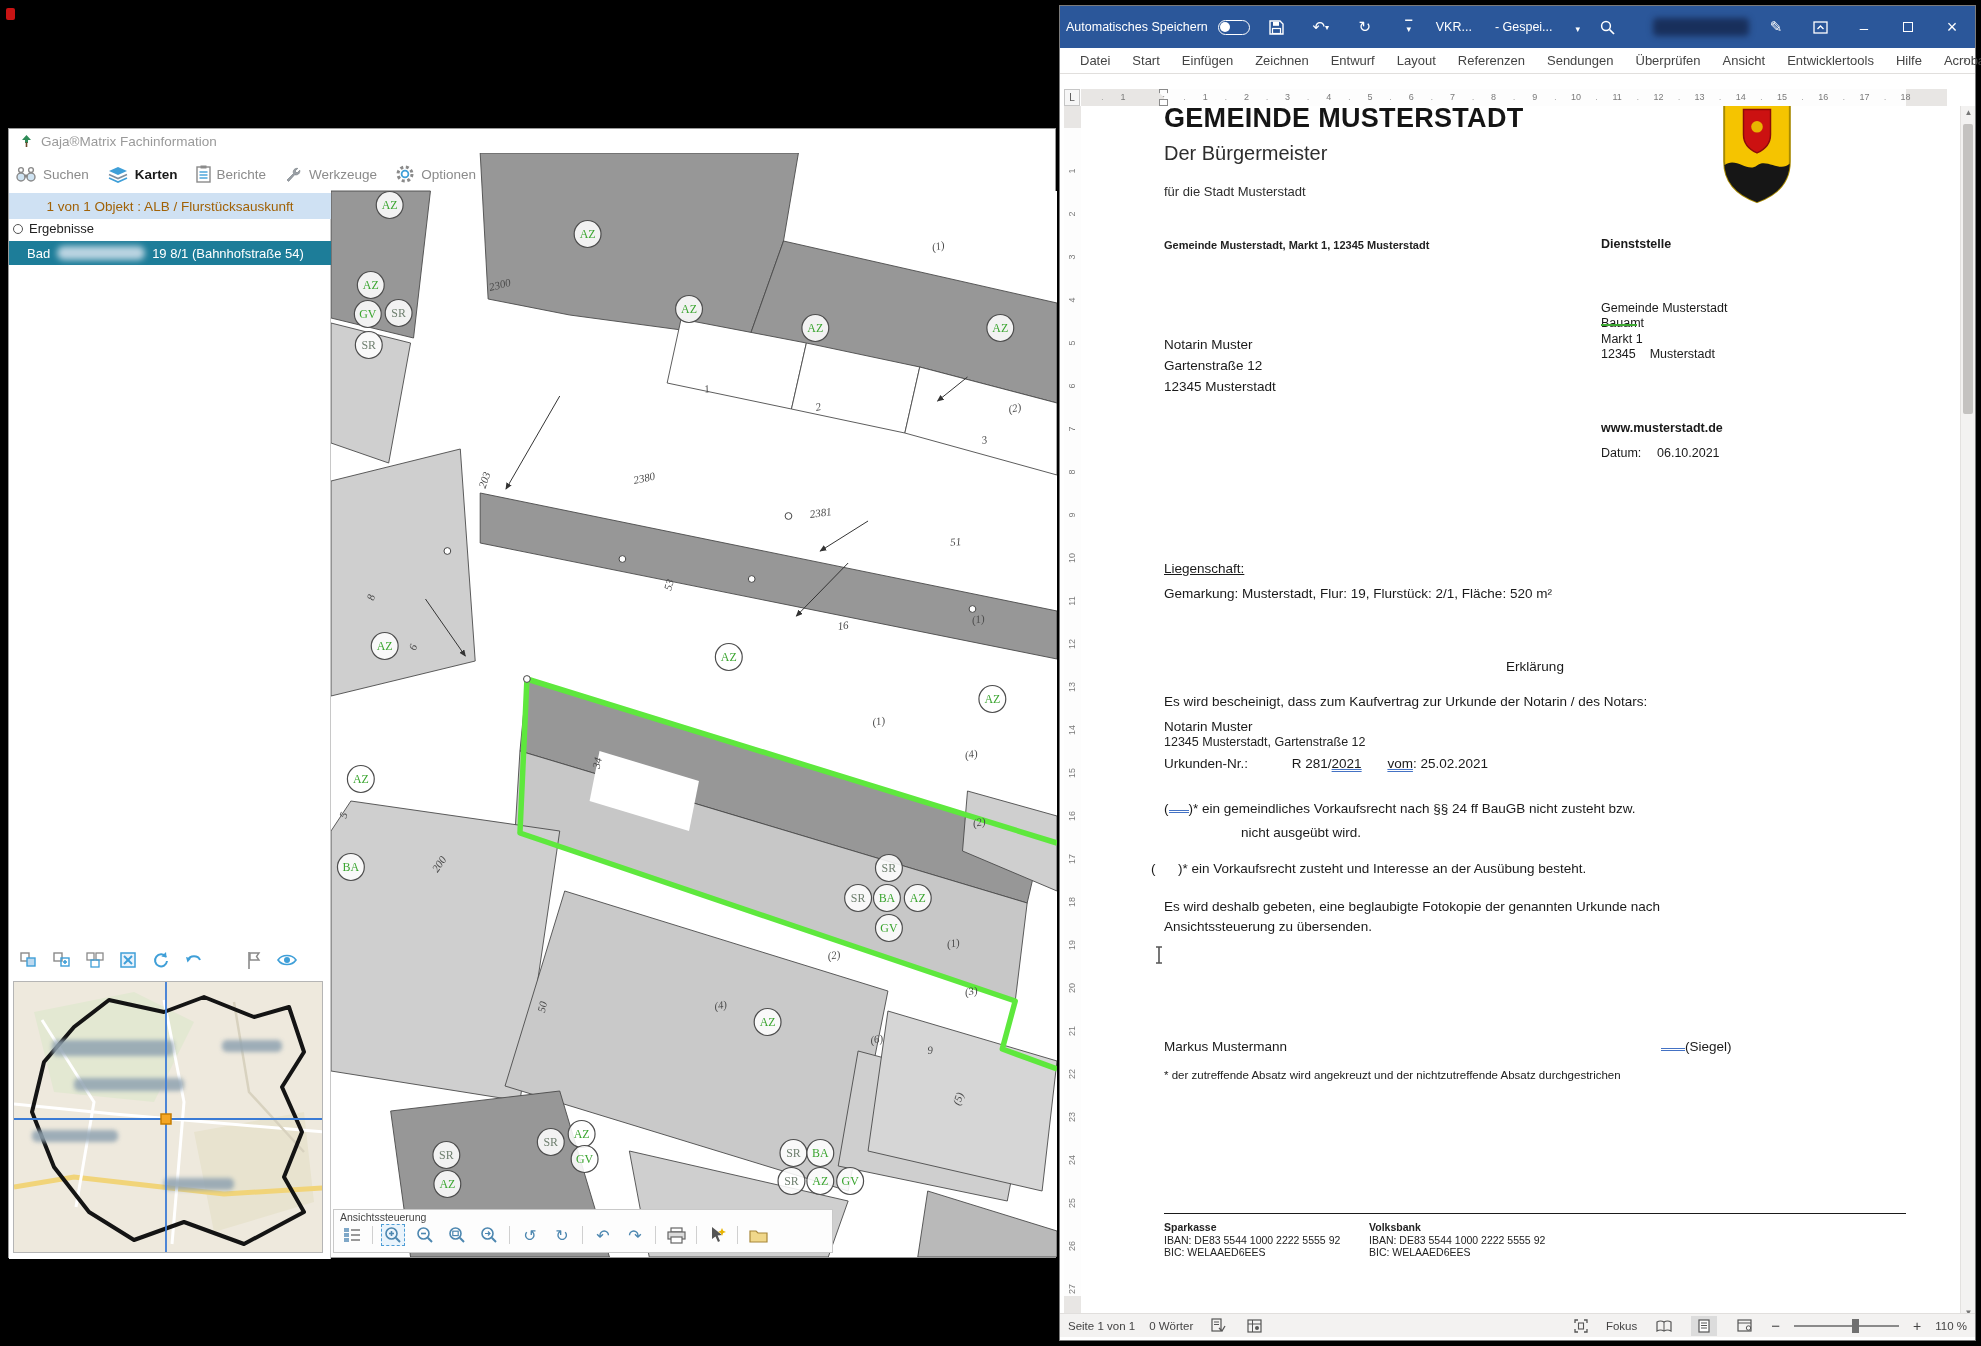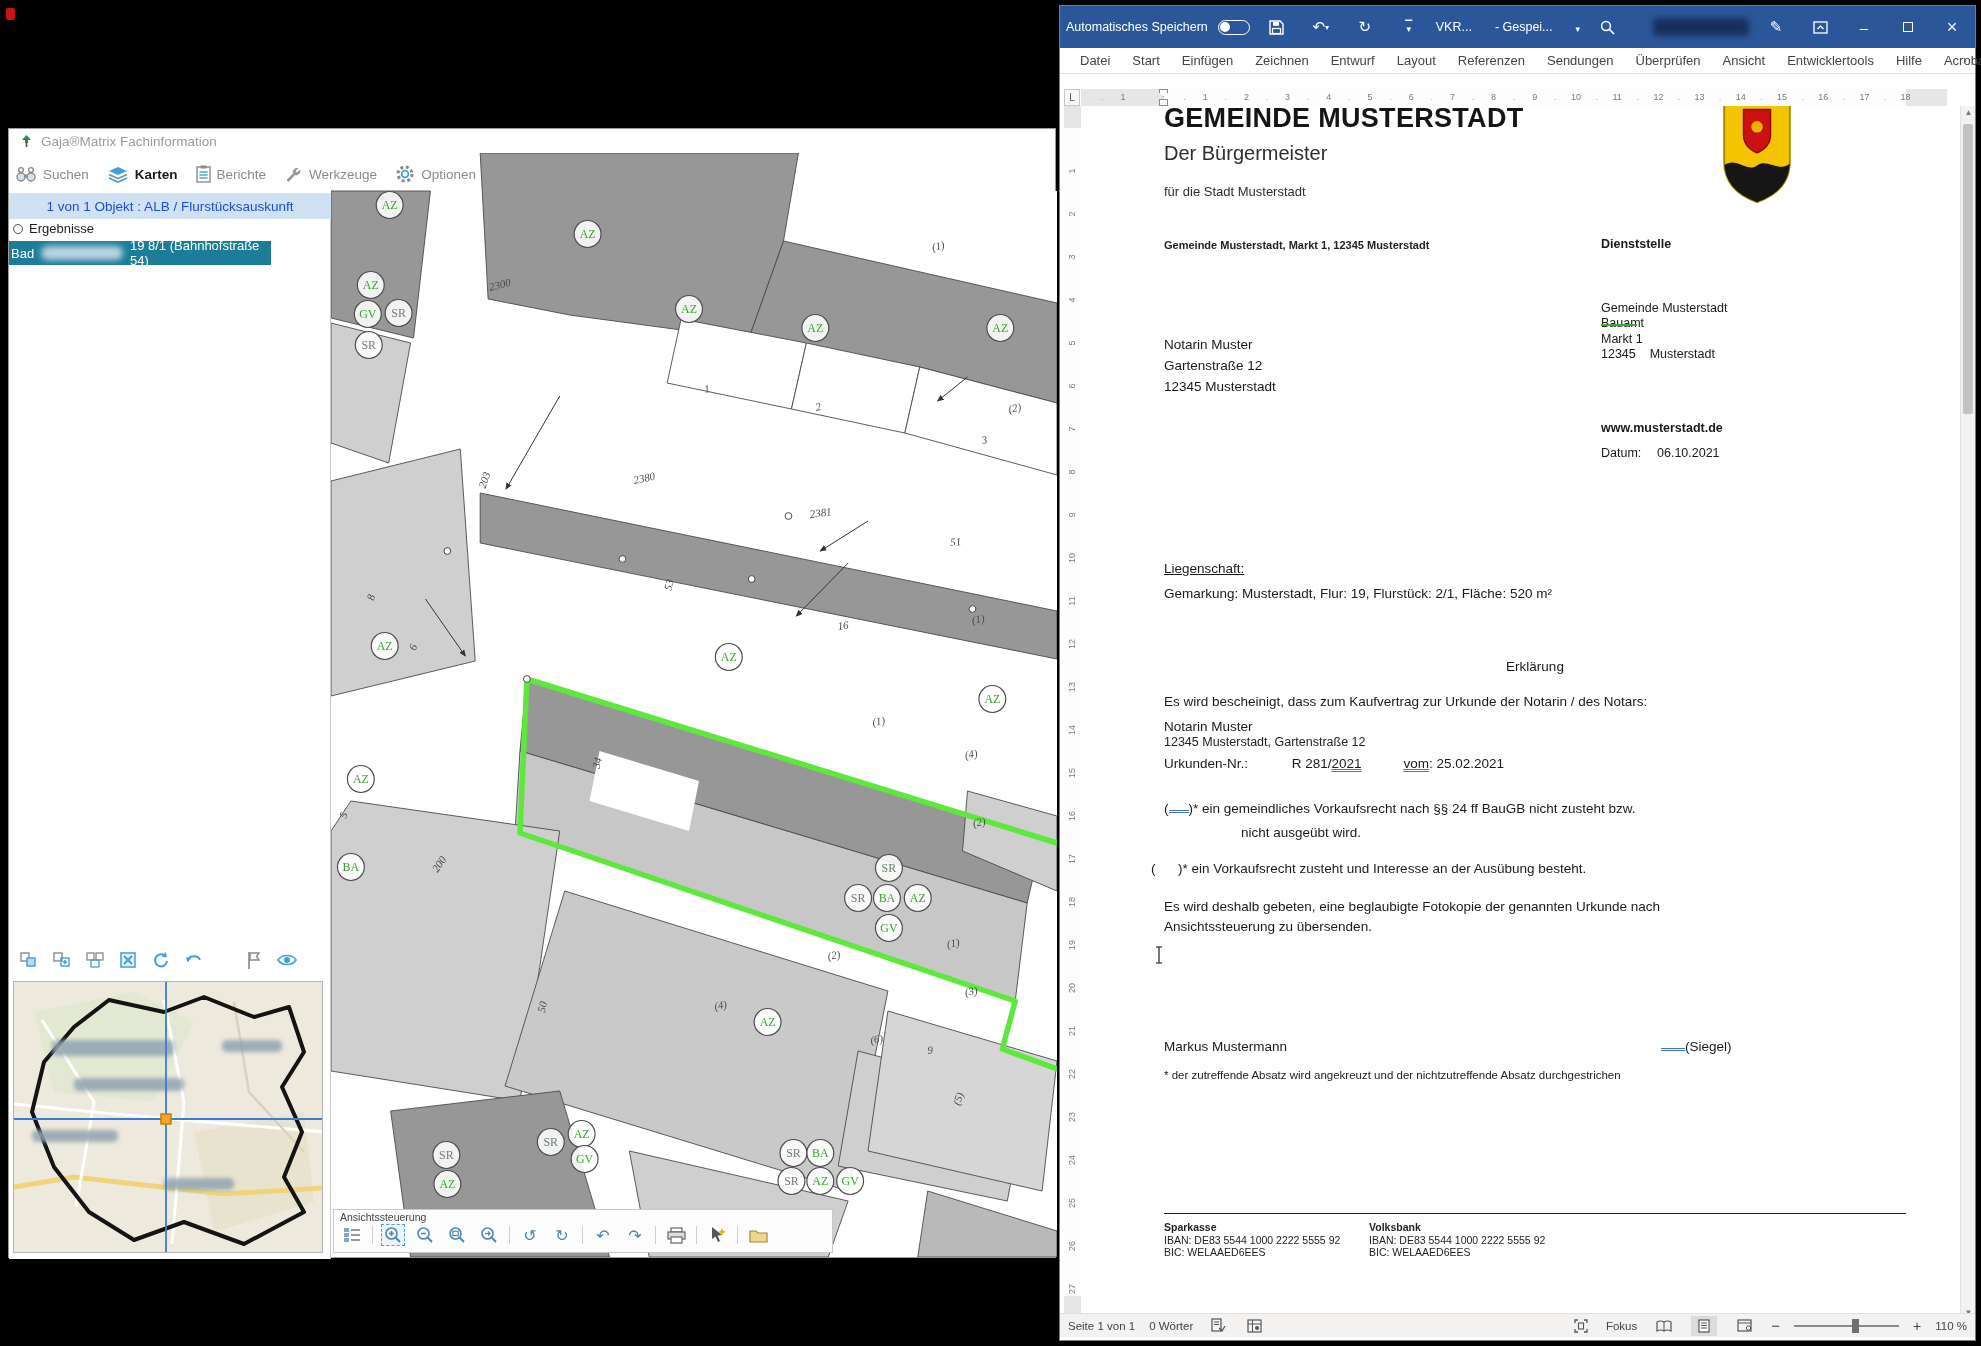--- a/index.html
+++ b/index.html
@@ -8,26 +8,26 @@
           font-family:"Liberation Sans",sans-serif;color:#222}
   .abs{position:absolute}
 
   
   .gis-win{position:absolute;left:8px;top:128px;width:1048px;height:1130px;background:#fff;border:1px solid #9a9a9a}
   .gis-title{position:absolute;left:10px;top:5px;display:flex;align-items:center;gap:7px;color:#9a9a9a;font-size:13.5px}
   .gis-toolbar{position:absolute;left:6px;top:30px;display:flex;align-items:center;gap:18px;height:30px}
   .tb-item{display:flex;align-items:center;gap:6px;font-size:13.5px;color:#8b8b8b;cursor:pointer}
   .tb-item.active{color:#1a1a1a;font-weight:bold}
   .gis-sidebar{position:absolute;left:0;top:64px;width:322px;height:1066px;background:#fff;border-right:1px solid #c8c8c8}
-  .info-bar{position:absolute;left:0;top:0;width:322px;height:26px;background:#cfe1f3;color:#1d4ed8;
+  .info-bar{position:absolute;left:0;top:0;width:322px;height:26px;background:#cfe1f3;color:#a16207;
             font-size:13.5px;display:flex;align-items:center;justify-content:center}
   .res-header{position:absolute;left:4px;top:28px;display:flex;align-items:center;gap:6px;font-size:13px;color:#222}
   .res-circle{width:10px;height:10px;border:1.5px solid #555;border-radius:50%}
-  .res-row{position:absolute;left:0;top:48px;width:262px;height:24px;background:#1d7d99;color:#fff;
-           font-size:13px;display:flex;align-items:center;padding-left:2px;cursor:pointer}
+  .res-row{position:absolute;left:0;top:48px;width:322px;height:24px;background:#1d7d99;color:#fff;
+           font-size:13px;display:flex;align-items:center;padding-left:18px;cursor:pointer}
   .blur-chip{display:inline-block;width:88px;height:14px;margin:0 7px;border-radius:7px;
              background:rgba(215,228,238,.85);filter:blur(3px)}
   .mini-toolbar{position:absolute;left:8px;top:756px;display:flex;align-items:center;gap:9px}
   .mini-toolbar .gap{width:18px}
   .minimap{position:absolute;left:4px;top:788px;width:310px;height:272px;border:1px solid #b5b5b5;background:#eee9dd;overflow:hidden}
   .gis-map{position:absolute;left:322px;top:24px;width:726px;height:1104px;background:transparent}
   .ans-panel{position:absolute;left:2px;bottom:4px;width:500px;height:44px;background:#fdfdfd;border:1px solid #c9c9c9;padding:1px 6px}
   .ans-label{font-size:10.5px;color:#444}
   .ans-icons{display:flex;align-items:center;gap:8px;margin-top:1px}
   .ai{display:inline-flex;align-items:center;justify-content:center;width:24px;height:22px;font-size:16px;color:#4d87b0;cursor:pointer}
@@ -719,21 +719,21 @@
       <div class="t body-t" style="left:83px;top:480px">Gemarkung: Musterstadt, Flur: 19, Flurstück: 2/1, Fläche: 520 m²</div>
 
       <div class="t body-t" style="left:83px;top:553px;width:742px;text-align:center;white-space:normal">Erklärung</div>
 
       <div class="t body-t" style="left:83px;top:588px">Es wird bescheinigt, dass zum Kaufvertrag zur Urkunde der Notarin / des Notars:</div>
       <div class="t body-t" style="left:83px;top:613px">Notarin Muster</div>
       <div class="t" style="left:83px;top:629px;font-size:12.5px">12345 Musterstadt, Gartenstraße 12</div>
       <div class="t body-t" style="left:83px;top:650px">
         <span>Urkunden-Nr.:</span>
         <span style="margin-left:40px">R 281/</span><span class="du">2021</span>
-        <span style="margin-left:38px" class="du">vom</span><span>: 25.02.2021</span>
+        <span style="margin-left:22px" class="du">vom</span><span>: 25.02.2021</span>
       </div>
 
       <div class="t body-t" style="left:83px;top:695px">
         <span>(</span><span class="blank-du"></span><span>)* ein gemeindliches Vorkaufsrecht nach §§ 24 ff BauGB nicht zusteht bzw.</span>
       </div>
       <div class="t body-t" style="left:160px;top:719px">nicht ausgeübt wird.</div>
 
       <div class="t body-t" style="left:70px;top:755px">(&nbsp;&nbsp;&nbsp;&nbsp;&nbsp;&nbsp;)* ein Vorkaufsrecht zusteht und Interesse an der Ausübung besteht.</div>
 
       <div class="t body-t" style="left:83px;top:793px">Es wird deshalb gebeten, eine beglaubigte Fotokopie der genannten Urkunde nach</div>

